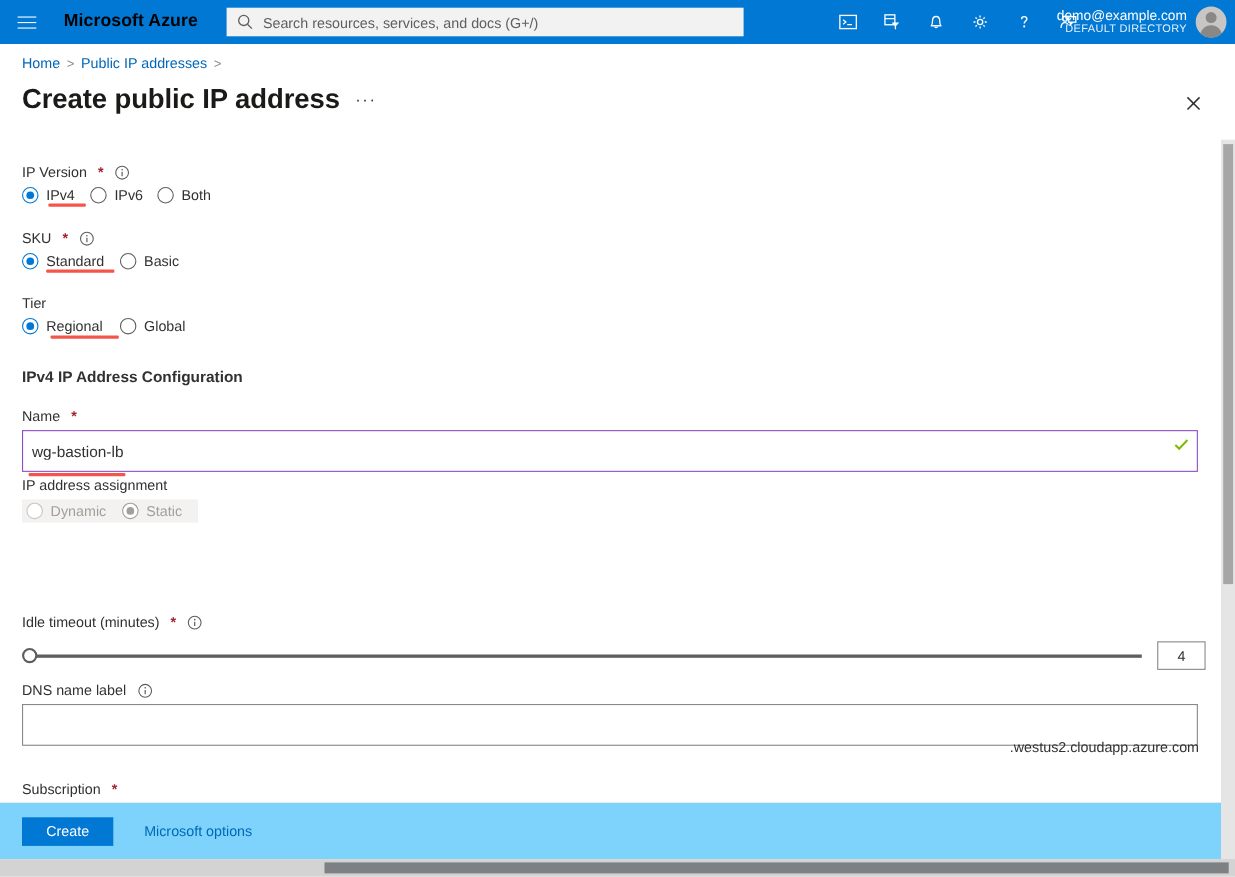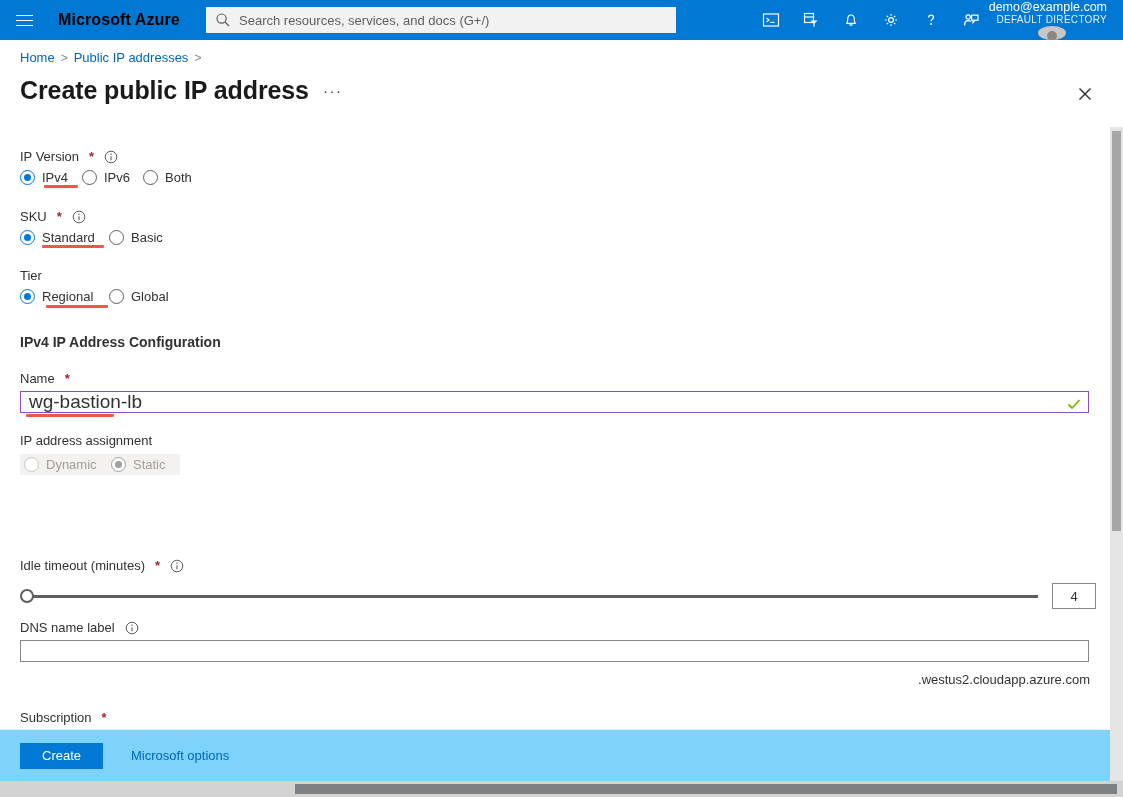--- a/index.html
+++ b/index.html
@@ -61,21 +61,21 @@
     position: absolute; right: 132px; top: 0;
     height: 40px; display: flex; align-items: center;
   }
   .hicon {
     width: 40px; height: 40px;
     display: flex; align-items: center; justify-content: center;
     cursor: pointer;
   }
   .account {
     position: absolute; right: 8px; top: 0; height: 40px;
-    display: flex; align-items: center; cursor: pointer; flex-direction: column;
+    display: flex; align-items: center; cursor: pointer;
   }
   .acct-text { text-align: right; margin-right: 8px; line-height: 1.15; }
   .acct-email { color: #fff; font-size: 12.5px; }
   .acct-dir { color: #e6f1fb; font-size: 10px; letter-spacing: .3px; }
   .avatar {
     width: 28px; height: 28px; border-radius: 50%;
     background: #c8c6c4; position: relative; overflow: hidden;
   }
   .avatar:before {
     content: ""; position: absolute; left: 9px; top: 5px;
@@ -149,24 +149,24 @@
   .annot-underline {
     position: absolute; height: 3px; background: #f4554a;
     border-radius: 1px;
   }
 
   .section-head {
     font-size: 14px; font-weight: 700; color: #323130;
   }
 
   .text-input {
-    width: 1069px; height: 22px;
+    width: 1069px; height: 38px;
     border: 1px solid #8a8886; background: #fff;
     font-family: "Liberation Sans", sans-serif;
-    font-size: 19px; color: #323130;
+    font-size: 14px; color: #323130;
     padding: 0 26px 0 8px;
     outline: none;
   }
   .text-input.focused { border: 1px solid #8e4ec6; }
   .input-wrap { position: relative; display: inline-block; }
   .valid-check {
     position: absolute; right: 8px; top: 6px;
     width: 14px; height: 14px; pointer-events: none;
   }
 

